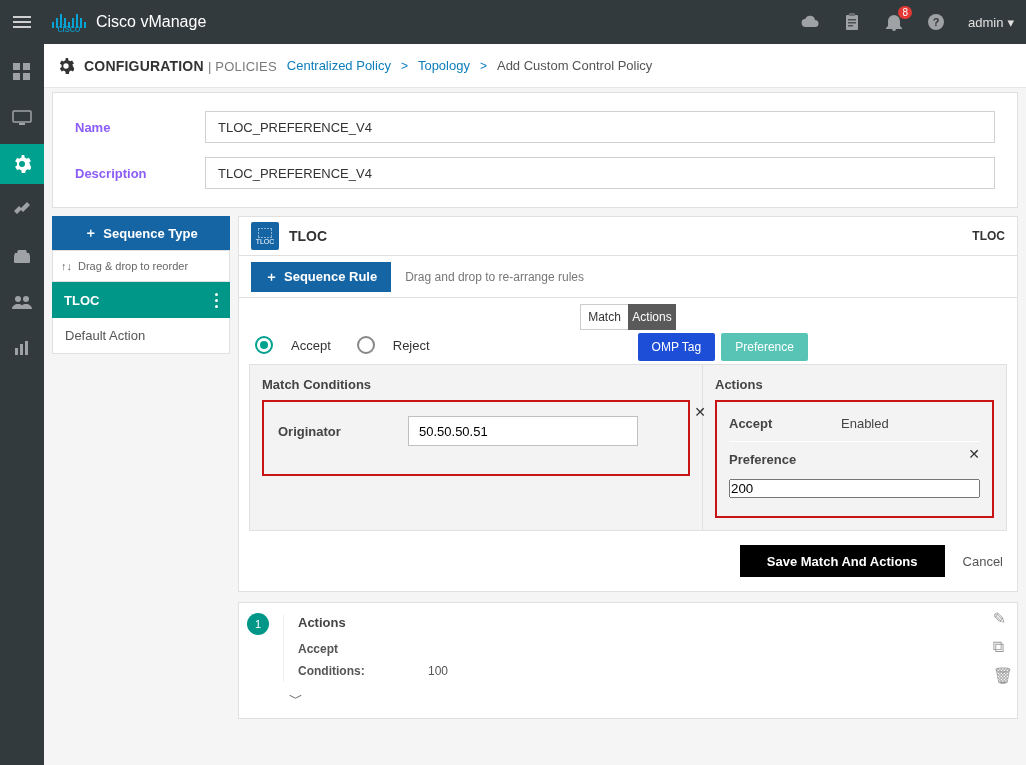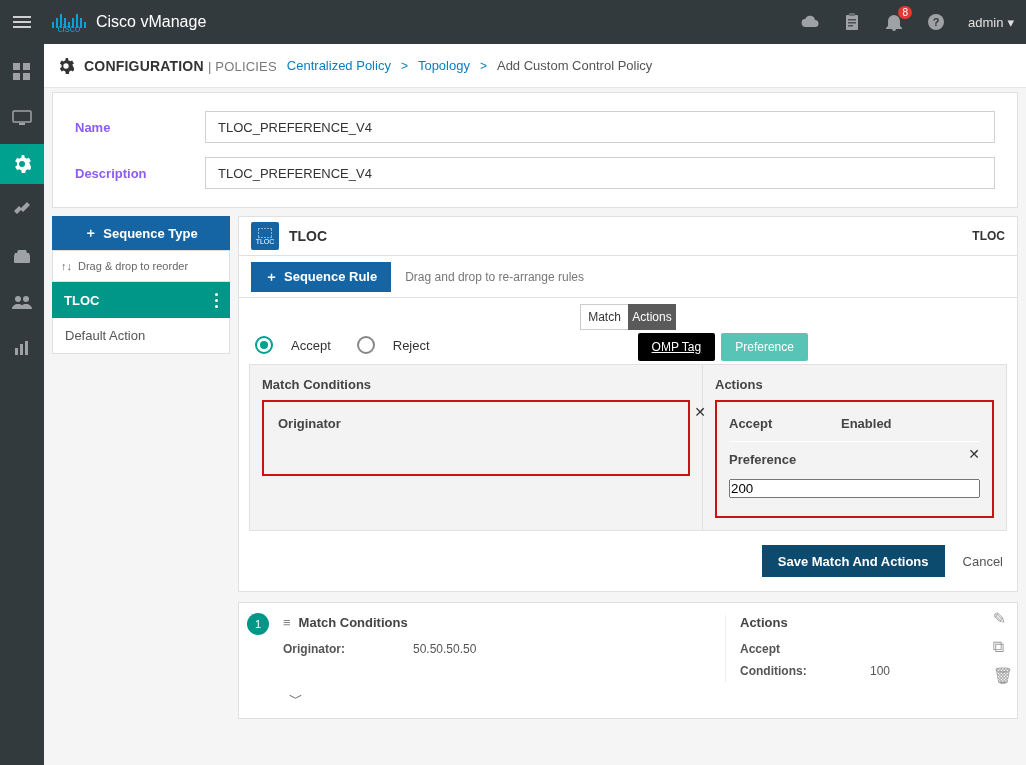--- a/index.html
+++ b/index.html
@@ -62,39 +62,39 @@
   .tab { height:26px; width:48px; display:flex; align-items:center; justify-content:center; font-size:12px; cursor:pointer; border:1px solid #ccc; }
   .tab.match { background:#fff; color:#333; border-right:none;}
   .tab.actions { background:#5a5a5a; color:#fff; border:1px solid #5a5a5a;}
   .accept-row { display:flex; align-items:center; gap:18px; margin:6px 0 10px 6px;}
   .radio { width:18px; height:18px; border:2px solid #888; border-radius:50%; display:inline-flex; align-items:center; justify-content:center; cursor:pointer;}
   .radio.checked { border-color:#00a18f;}
   .radio.checked::after { content:''; width:8px; height:8px; background:#00a18f; border-radius:50%; display:block;}
   .radio-label { font-size:13px; color:#333; margin-right:8px;}
   .pill-row { display:flex; gap:6px; margin-left:200px;}
   .pill { height:28px; padding:0 14px; border:none; color:#fff; font-size:12px; cursor:pointer; border-radius:2px;}
-  .pill.omp { background:#000000;text-decoration:underline;}
+  .pill.omp { background:#1d4ed8;}
   .pill.pref { background:#58c4b6;}
   .cond-grid { display:flex; gap:0; border:1px solid #e0e0e0; background:#f3f3f3; padding:0;}
   .cond-left { flex:1; padding:12px;}
   .cond-right { width:304px; padding:12px; border-left:1px solid #e0e0e0;}
   .cond-title { font-size:13px; font-weight:700; color:#444; margin-bottom:8px;}
   .red-box { border:2px solid #c81414; padding:14px; min-height:76px; background:#f3f3f3; position:relative;}
   .orig-row { display:flex; align-items:center; gap:20px;}
   .orig-row label { width:110px; font-size:13px; font-weight:700; color:#444;}
   .orig-row input { flex:1; height:30px; border:1px solid #c0c0c0; padding:0 10px; font-size:13px; max-width:230px;}
   .close-x { position:absolute; right:-18px; top:2px; font-size:14px; color:#333; cursor:pointer;}
   .act-block { }
   .act-row { padding:6px 0 10px 0; display:flex; align-items:flex-start; gap:12px; position:relative;}
   .act-row + .act-row { border-top: 1px solid #fff; padding-top:10px;}
   .act-row label { width:100px; font-size:13px; font-weight:700; color:#444;}
-  .act-row .val { font-size:13px; color:#444;font-weight:bold;}
+  .act-row .val { font-size:13px; color:#444;}
   .small-x { position:absolute; right:0px; top:4px; font-size:14px; color:#333; cursor:pointer;}
   .btn-row { display:flex; justify-content:flex-end; gap:18px; padding:14px 4px 0 0;}
-  .btn-save { background:#0c4a6e; color:#fff; border:none; height:32px; padding:0 16px; font-size:13px; font-weight:600; cursor:pointer;}
+  .btn-save { background:#000000; color:#fff; border:none; height:32px; padding:0 27px; font-size:13px; font-weight:600; cursor:pointer;}
   .btn-cancel { background:none; border:none; color:#555; font-size:13px; cursor:pointer;}
   .summary { background:#fff; border:1px solid #e0e0e0; margin-top:10px; padding:0 0 10px 0; }
   .summary-inner { display:flex; align-items:flex-start;}
   .badge-num { width:22px; height:22px; border-radius:50%; background:#009688; color:#fff; font-size:11px; display:flex; align-items:center; justify-content:center; margin:10px 6px 0 8px;}
   .summary-body { flex:1; padding:12px 12px 0 8px; position:relative;}
   .sum-cols { display:flex; }
   .sum-left { flex:1; }
   .sum-right { width:280px; padding-left:14px; border-left:1px solid #eee;}
   .sum-title { font-size:13px; font-weight:700; color:#444; margin-bottom:8px;}
   .sum-row { display:flex; font-size:12px; color:#555; padding:4px 0;}
@@ -304,20 +304,21 @@
             </div>
           </div>
 
           <div class="cond-grid">
             <div class="cond-left">
               <div class="cond-title">Match Conditions</div>
               <div class="red-box">
                 <span class="close-x">✕</span>
                 <div class="orig-row">
                   <label>Originator</label>
+                  <input type="text" value="50.50.50.51" style="">
                 </div>
               </div>
             </div>
             <div class="cond-right">
               <div class="cond-title">Actions</div>
               <div class="red-box act-block" style="padding:8px 12px;">
                 <div class="act-row">
                   <label>Accept</label>
                   <span class="val">Enabled</span>
                 </div>
@@ -341,27 +342,20 @@
         <div class="summary">
           <div class="summary-inner">
             <div class="badge-num">1</div>
             <div class="summary-body">
               <div class="sum-tools">
                 <span>✎</span>
                 <span>⧉</span>
                 <span>🗑</span>
               </div>
               <div class="sum-cols">
-                <div class="sum-left">
-                  <div class="sum-title"><span class="sum-hamb">≡</span><span>Match Conditions</span></div>
-                  <div class="sum-row">
-                    <span class="k">Originator:</span>
-                    <span>50.50.50.50</span>
-                  </div>
-                </div>
                 <div class="sum-right">
                   <div class="sum-title">Actions</div>
                   <div class="sum-row">
                     <span class="k">Accept</span>
                   </div>
                   <div class="sum-row">
                     <span class="k">Conditions:</span>
                     <span>100</span>
                   </div>
                 </div>

